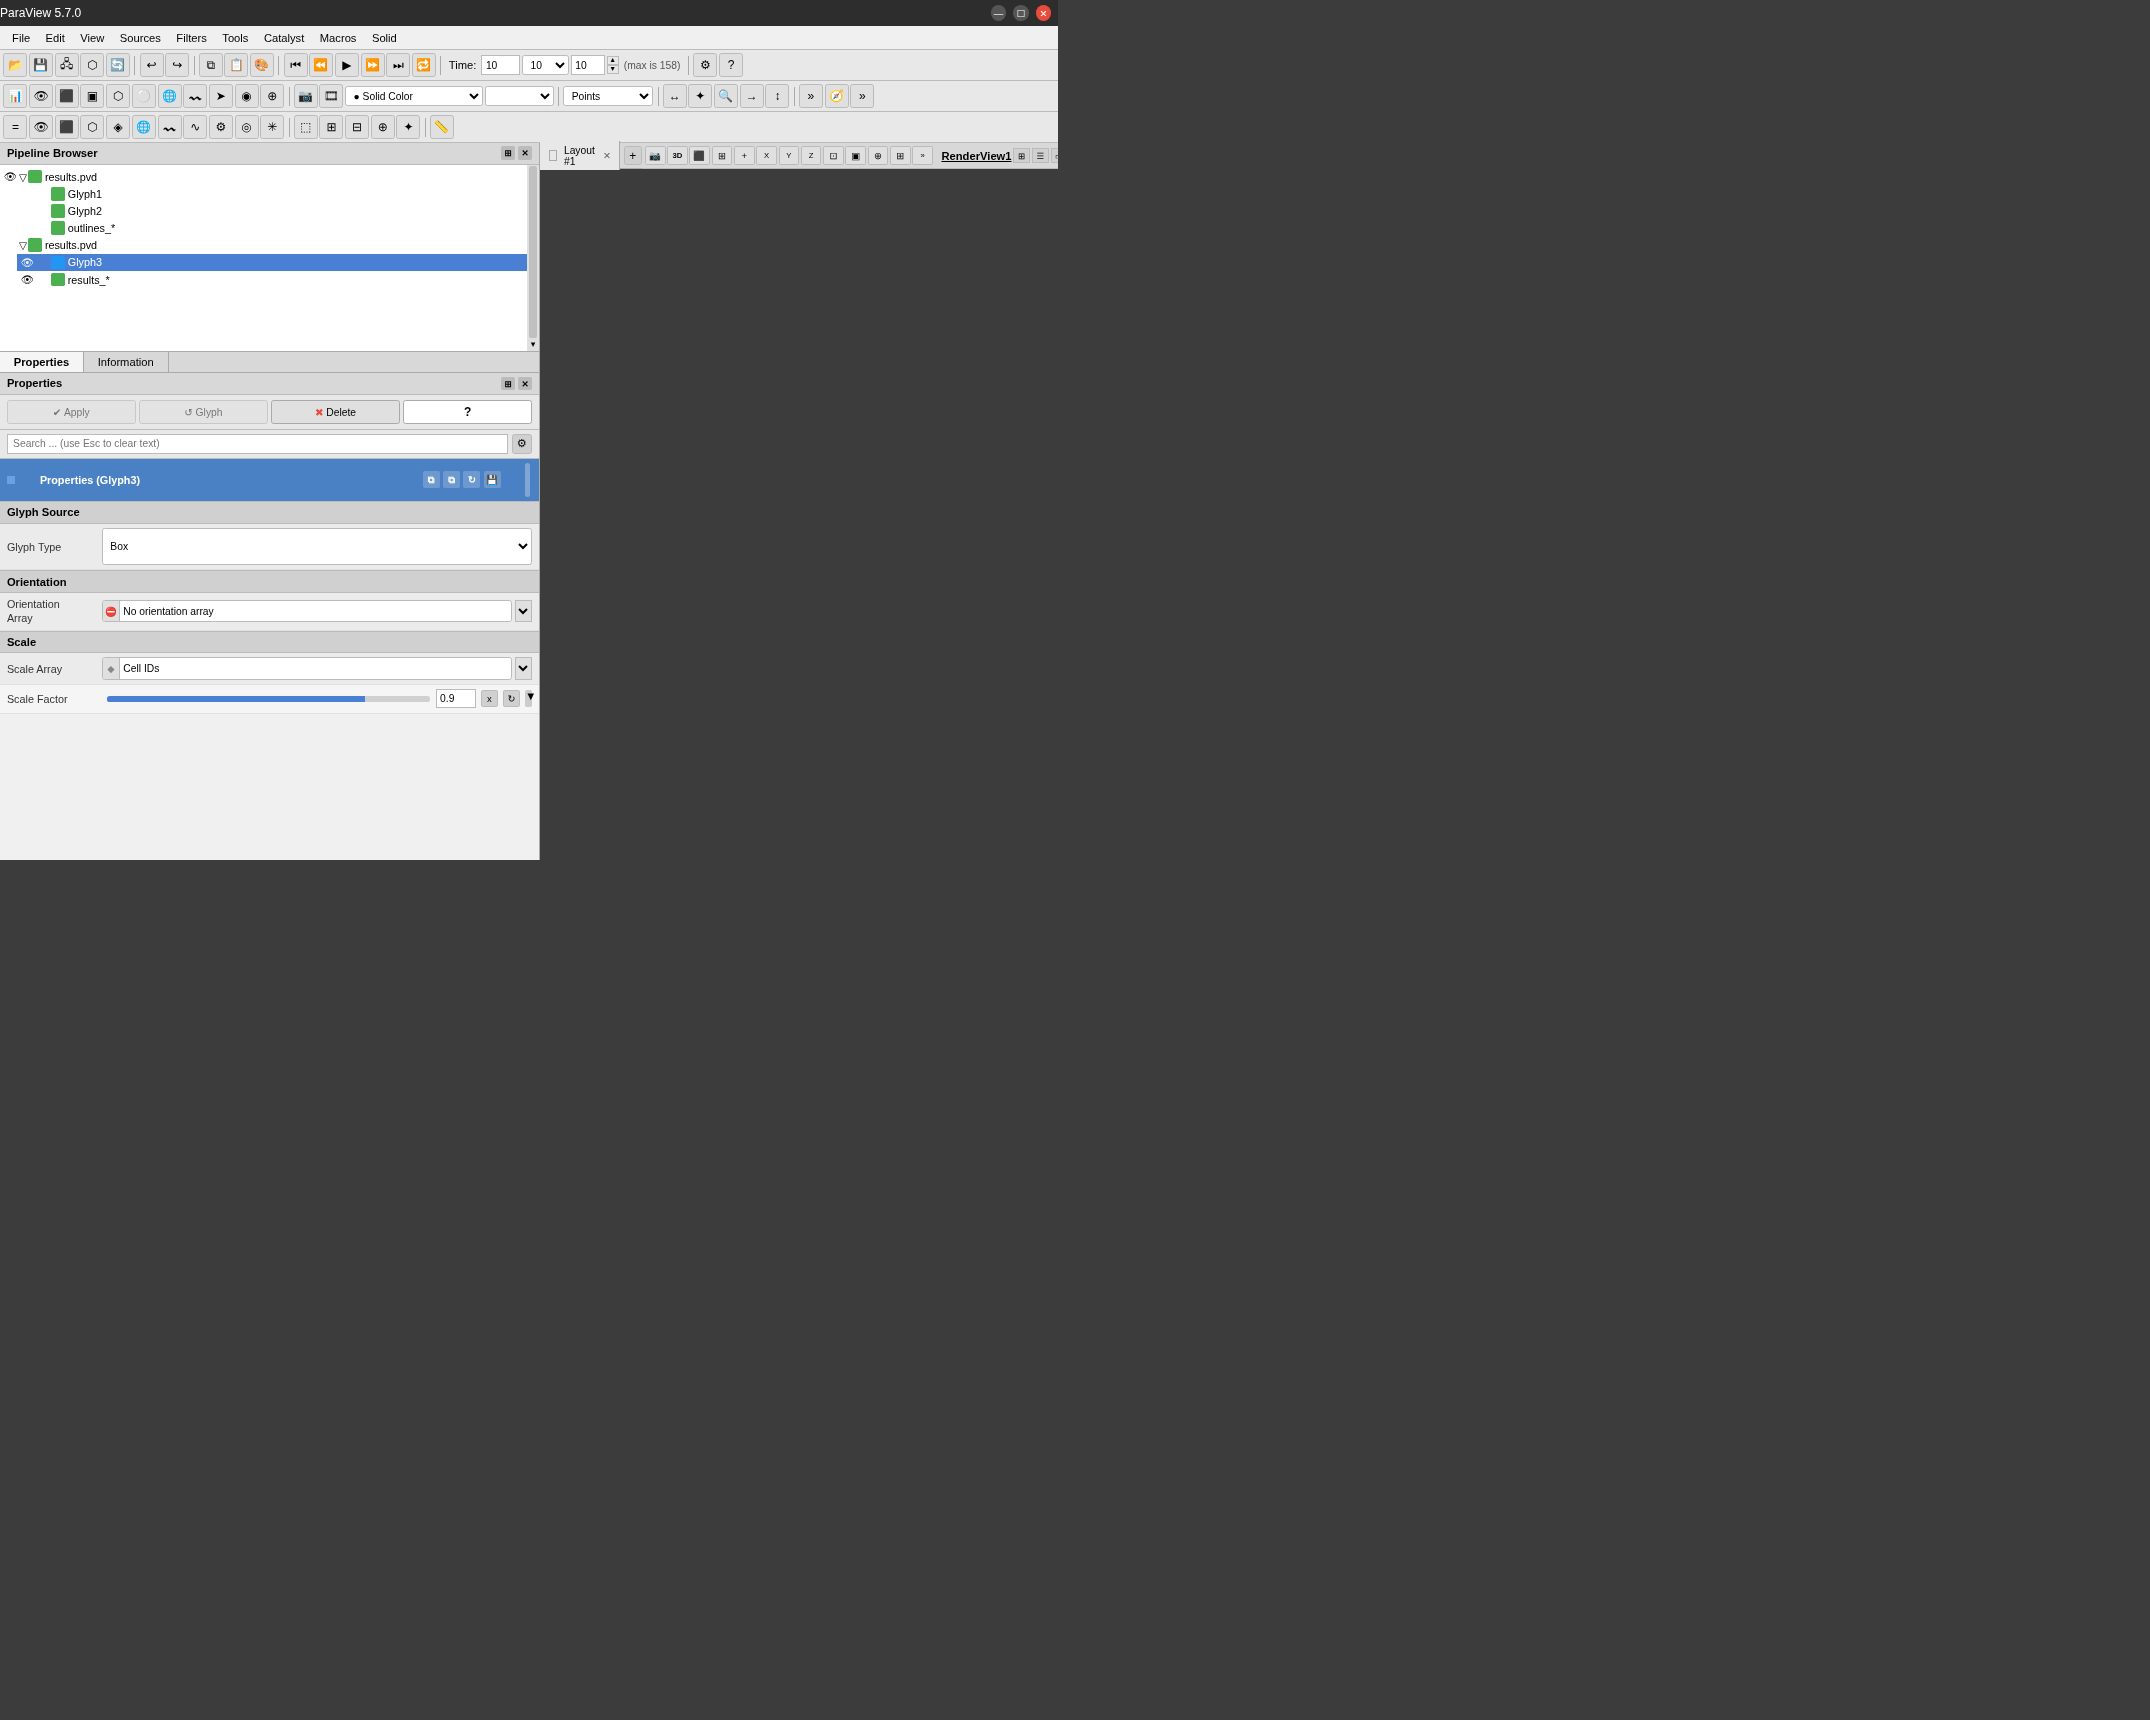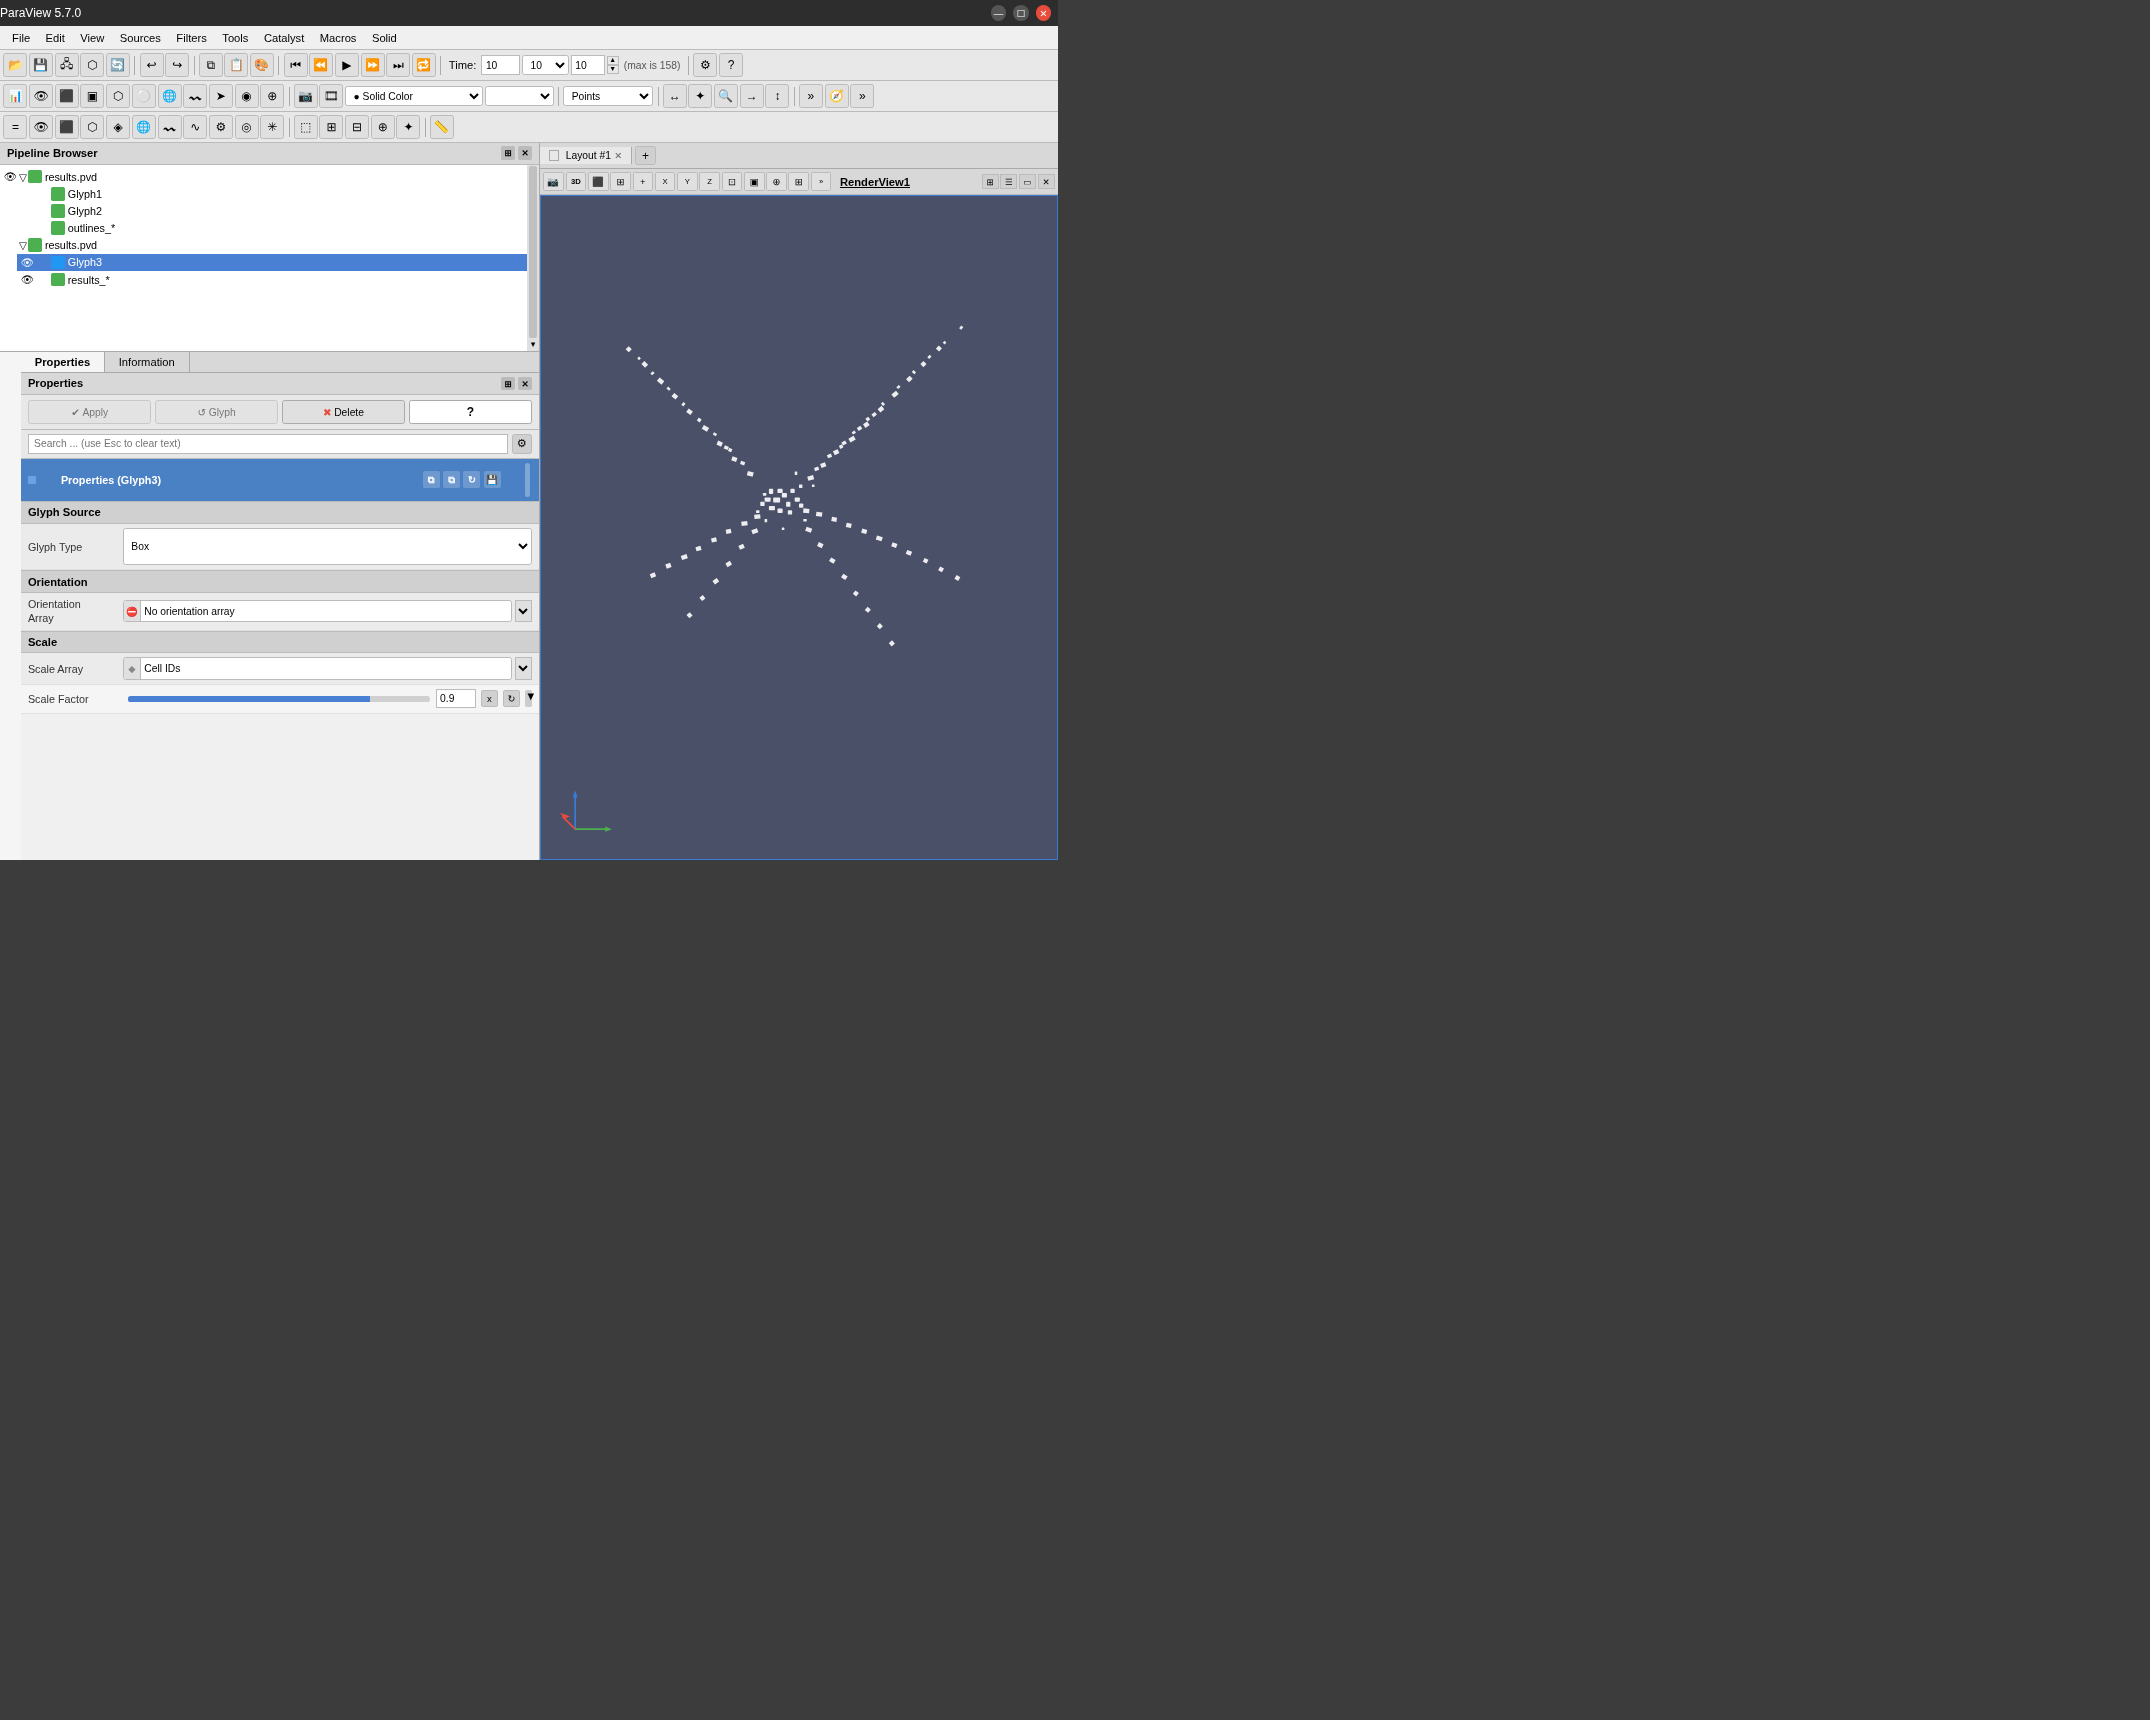--- a/index.html
+++ b/index.html
@@ -175,21 +175,20 @@
       background: #e0e0e0;
       flex-shrink: 0;
     }
 
     
     #properties-section {
       flex: 1;
       display: flex;
       flex-direction: column;
       overflow: hidden;
-      padding-left: 21px;
     }
     .tab-bar {
       display: flex;
       background: #d8d8d8;
       border-bottom: 0.9px solid #aaa;
     }
     .tab {
       padding: 4.3px 13.8px;
       cursor: pointer;
       font-size: 11.2px;
@@ -390,21 +389,20 @@
       border-radius: 1.7px;
       display: flex; align-items: center; justify-content: center;
       cursor: pointer;
       font-size: 9.5px;
     }
 
     
     #right-panel {
       flex: 1;
       display: flex;
-      flex-direction: column;
       background: #3c3c3c;
     }
     .layout-tabs {
       display: flex;
       background: #d8d8d8;
       border-bottom: 0.9px solid #aaa;
       align-items: center;
       height: 26px;
     }
     .layout-tab {

